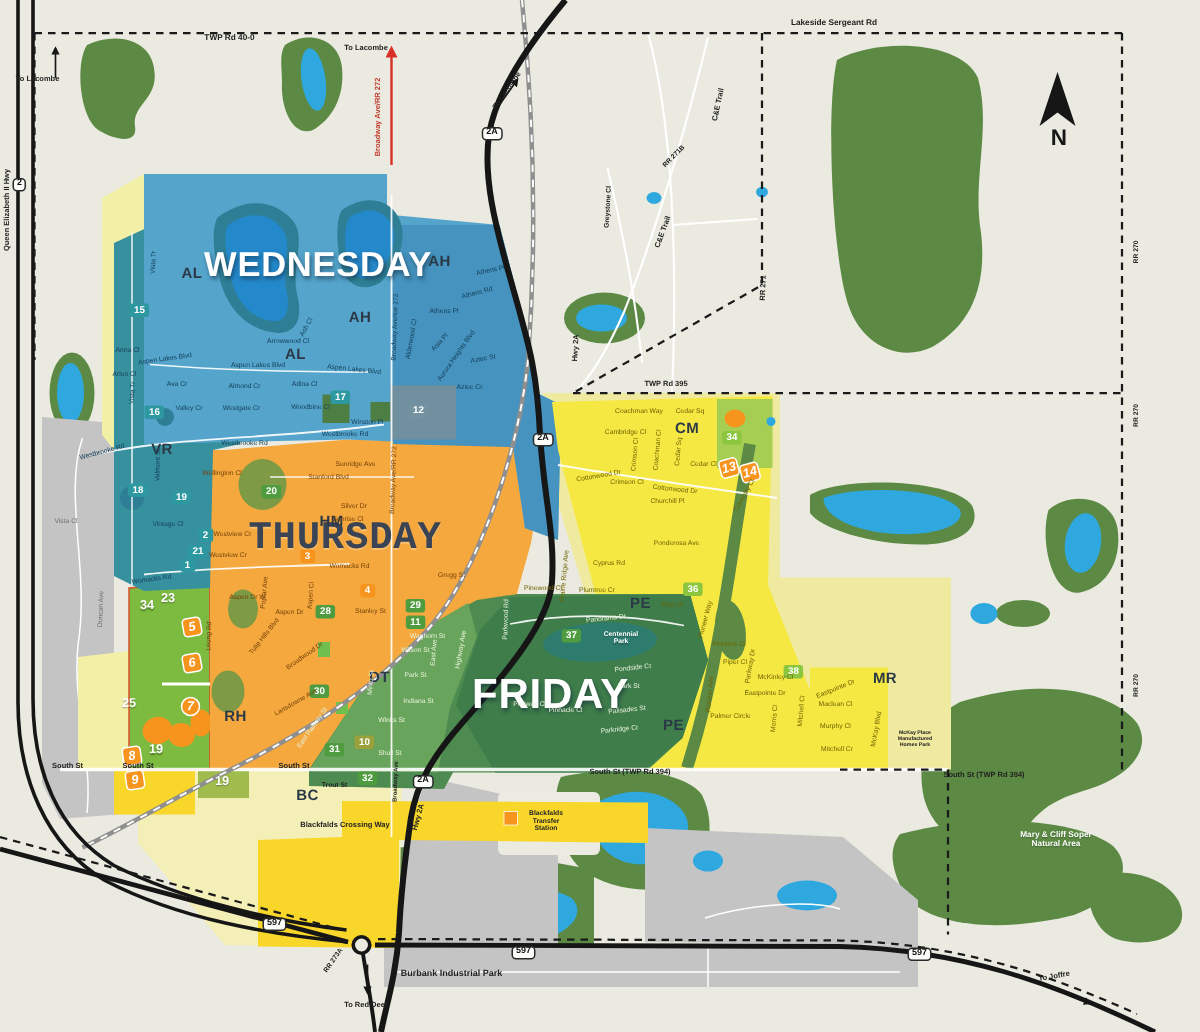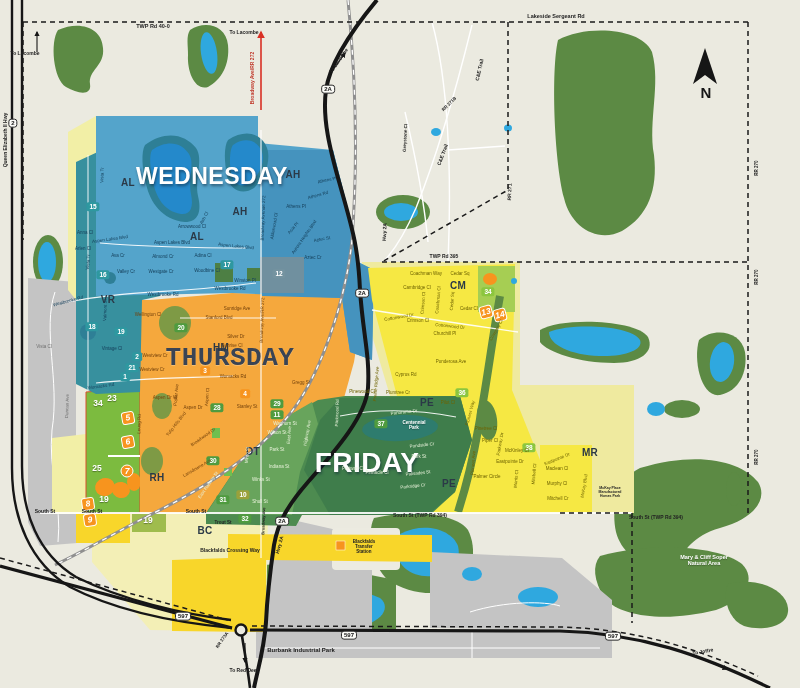--- a/index.html
+++ b/index.html
@@ -238,21 +238,21 @@
       <div class="lbl badge" style="left: 213px; top: 461px; transform: translate(-50%, -50%); background: rgb(79, 155, 63);">30</div>
       <div class="lbl badge" style="left: 223px; top: 500px; transform: translate(-50%, -50%); background: rgb(79, 155, 63);">31</div>
       <div class="lbl badge" style="left: 243px; top: 495px; transform: translate(-50%, -50%); background: rgb(154, 161, 59);">10</div>
       <div class="lbl badge" style="left: 245px; top: 519px; transform: translate(-50%, -50%); background: rgb(79, 155, 63);">32</div>
       <div class="lbl badge" style="left: 488px; top: 292px; transform: translate(-50%, -50%); background: rgb(140, 198, 63);">34</div>
       <div class="lbl badge" style="left: 462px; top: 393px; transform: translate(-50%, -50%); background: rgb(140, 198, 63);">36</div>
       <div class="lbl badge" style="left: 381px; top: 424px; transform: translate(-50%, -50%); background: rgb(79, 155, 63);">37</div>
       <div class="lbl badge" style="left: 529px; top: 448px; transform: translate(-50%, -50%); background: rgb(140, 198, 63);">38</div>
       <div class="lbl badge plain" style="left: 98px; top: 404px; transform: translate(-50%, -50%); color: rgb(255, 255, 255);">34</div>
       <div class="lbl badge plain" style="left: 112px; top: 399px; transform: translate(-50%, -50%); color: rgb(255, 255, 255);">23</div>
-      <div class="lbl badge plain" style="left: 97px; top: 469px; transform: translate(-50%, -50%); color: rgb(255, 255, 255); text-align: right;">25</div>
+      <div class="lbl badge plain" style="left: 86px; top: 469px; transform: translate(-50%, -50%); color: rgb(255, 255, 255); text-align: right;">25</div>
       <div class="lbl badge plain" style="left: 104px; top: 500px; transform: translate(-50%, -50%); color: rgb(255, 255, 255);">19</div>
       <div class="lbl badge plain" style="left: 148px; top: 521px; transform: translate(-50%, -50%); color: rgb(255, 255, 255);">19</div>
       <div class="lbl marker" style="left: 128px; top: 418px; transform: translate(-50%, -50%) rotate(-10deg);">5</div>
       <div class="lbl marker" style="left: 128px; top: 442px; transform: translate(-50%, -50%) rotate(-10deg);">6</div>
       <div class="lbl marker round" style="left: 127px; top: 471px; transform: translate(-50%, -50%);">7</div>
       <div class="lbl marker" style="left: 88px; top: 504px; transform: translate(-50%, -50%) rotate(-8deg);">8</div>
       <div class="lbl marker" style="left: 90px; top: 520px; transform: translate(-50%, -50%) rotate(-8deg);">9</div>
       <div class="lbl marker" style="left: 486px; top: 312px; transform: translate(-50%, -50%) rotate(-15deg);">13</div>
       <div class="lbl marker" style="left: 500px; top: 315px; transform: translate(-50%, -50%) rotate(-15deg);">14</div>
       <div class="lbl shield" style="left: 13px; top: 123px; transform: translate(-50%, -50%);">2</div>

